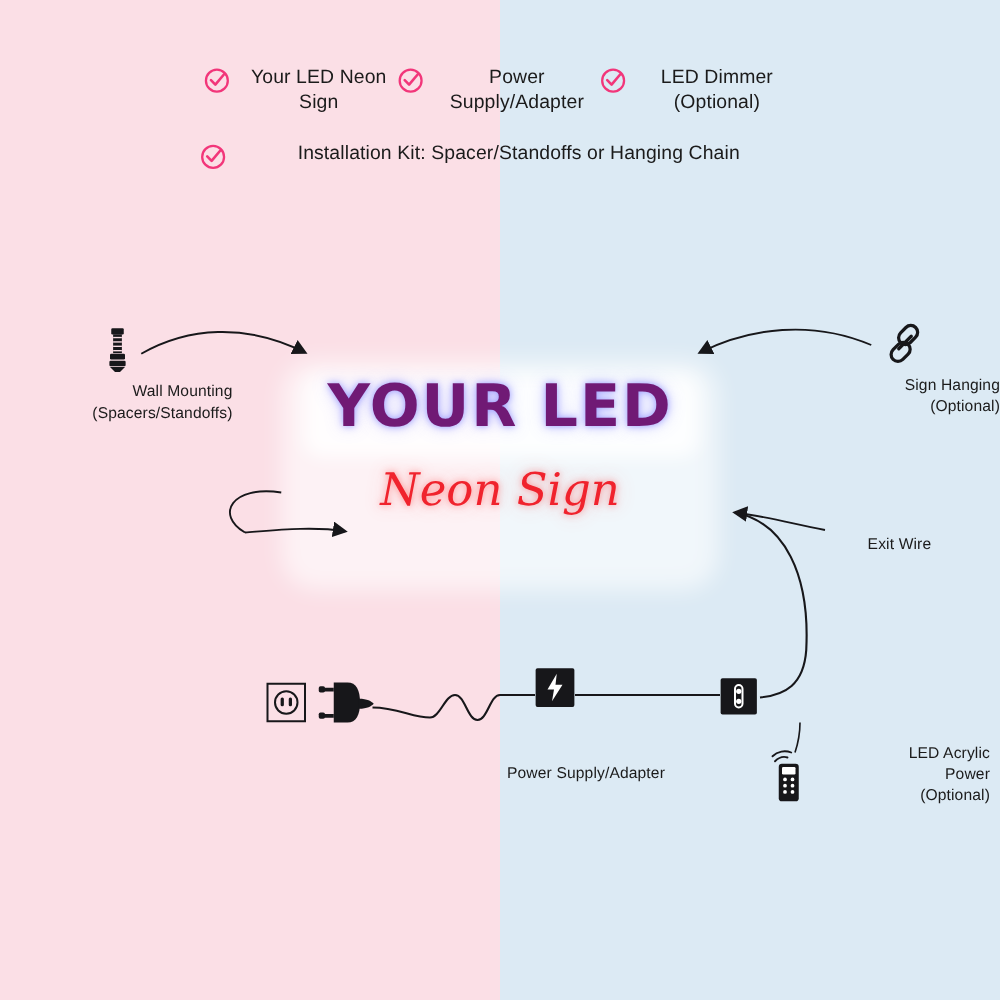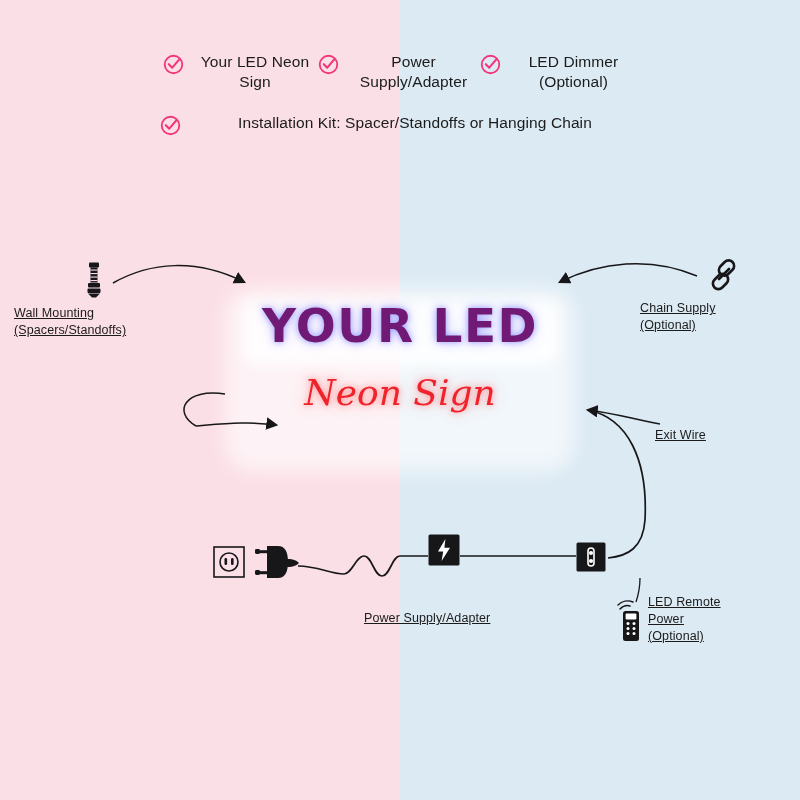--- a/index.html
+++ b/index.html
@@ -94,23 +94,22 @@
     color: #f0232d;
     text-shadow: 0 0 6px rgba(255,70,70,.55), 0 0 16px rgba(255,80,80,.3);
   }
 
   
   .lbl {
     position: absolute;
     font-size: 12.5px;
     line-height: 1.35;
     color: #1b1b1b;
-    text-align: left;
+    text-align: right;
     letter-spacing: .1px;
-    text-decoration: underline;
   }
 
   .icon-abs { position: absolute; }
 
   svg { display: block; overflow: visible; }
   .arrow { position: absolute; left: 0; top: 0; width: 800px; height: 800px; pointer-events: none; }
 </style>
 </head>
 <body>
 
@@ -219,21 +218,21 @@
   </div>
 
   <div class="icon-abs" style="left:708px; top:258px;">
     <svg width="32" height="34" viewBox="0 0 32 34">
       <path d="M11 21 L21 11" stroke="#17171a" stroke-width="2.6" stroke-linecap="round"></path>
       <rect x="13" y="1.5" width="11" height="17" rx="5.5" transform="rotate(45 18.5 10)" fill="none" stroke="#17171a" stroke-width="2.6"></rect>
       <rect x="7" y="15" width="11" height="17" rx="5.5" transform="rotate(45 12.5 23.5)" fill="none" stroke="#17171a" stroke-width="2.6"></rect>
     </svg>
   </div>
   <div class="lbl" style="left:640px; top:300px; width:160px;">
-    <div>Chain Supply</div>
+    <div>Sign Hanging</div>
     <div>(Optional)</div>
   </div>
 
 
   <div class="lbl" style="left:655px; top:427px; width:90px;">
     <div>Exit Wire</div>
   </div>
 
   <div class="icon-abs" style="left:213px; top:546px;">
     <svg width="32" height="32" viewBox="0 0 32 32">
@@ -282,18 +281,18 @@
       <rect x="9.6" y="13.5" width="10.8" height="6" rx="1" fill="#ffffff"></rect>
       <circle cx="12" cy="23.5" r="1.5" fill="#ffffff"></circle>
       <circle cx="18" cy="23.5" r="1.5" fill="#ffffff"></circle>
       <circle cx="12" cy="28.5" r="1.5" fill="#ffffff"></circle>
       <circle cx="18" cy="28.5" r="1.5" fill="#ffffff"></circle>
       <circle cx="12" cy="33.5" r="1.5" fill="#ffffff"></circle>
       <circle cx="18" cy="33.5" r="1.5" fill="#ffffff"></circle>
     </svg>
   </div>
   <div class="lbl" style="left:648px; top:594px; width:144px;">
-    <div>LED Remote</div>
+    <div>LED Acrylic</div>
     <div>Power</div>
     <div>(Optional)</div>
   </div>
 
 </div>
 
 </body></html>

